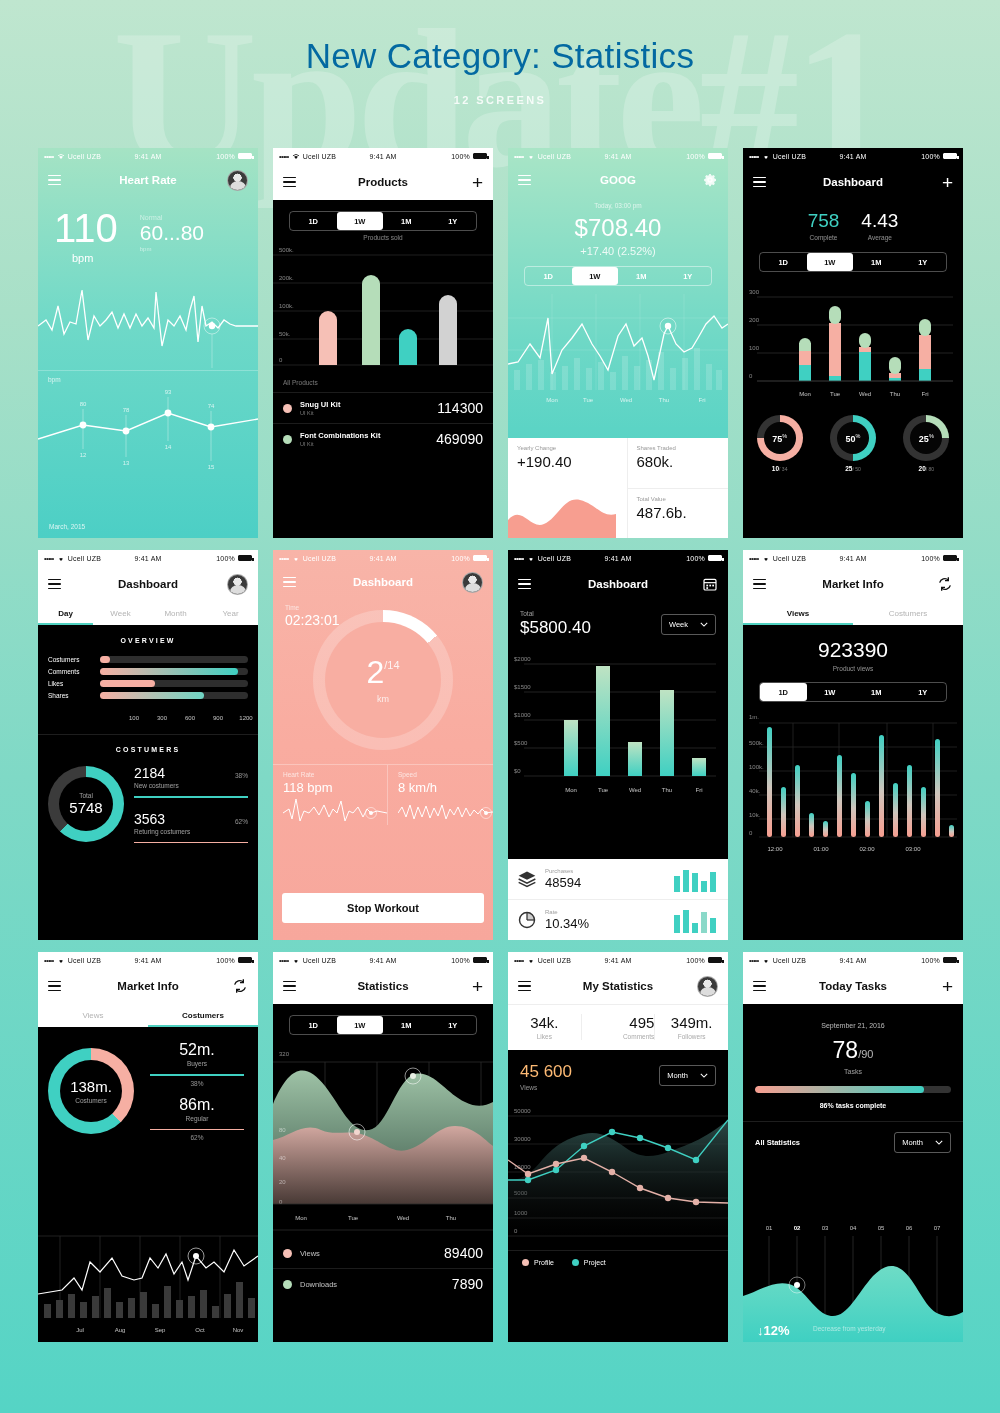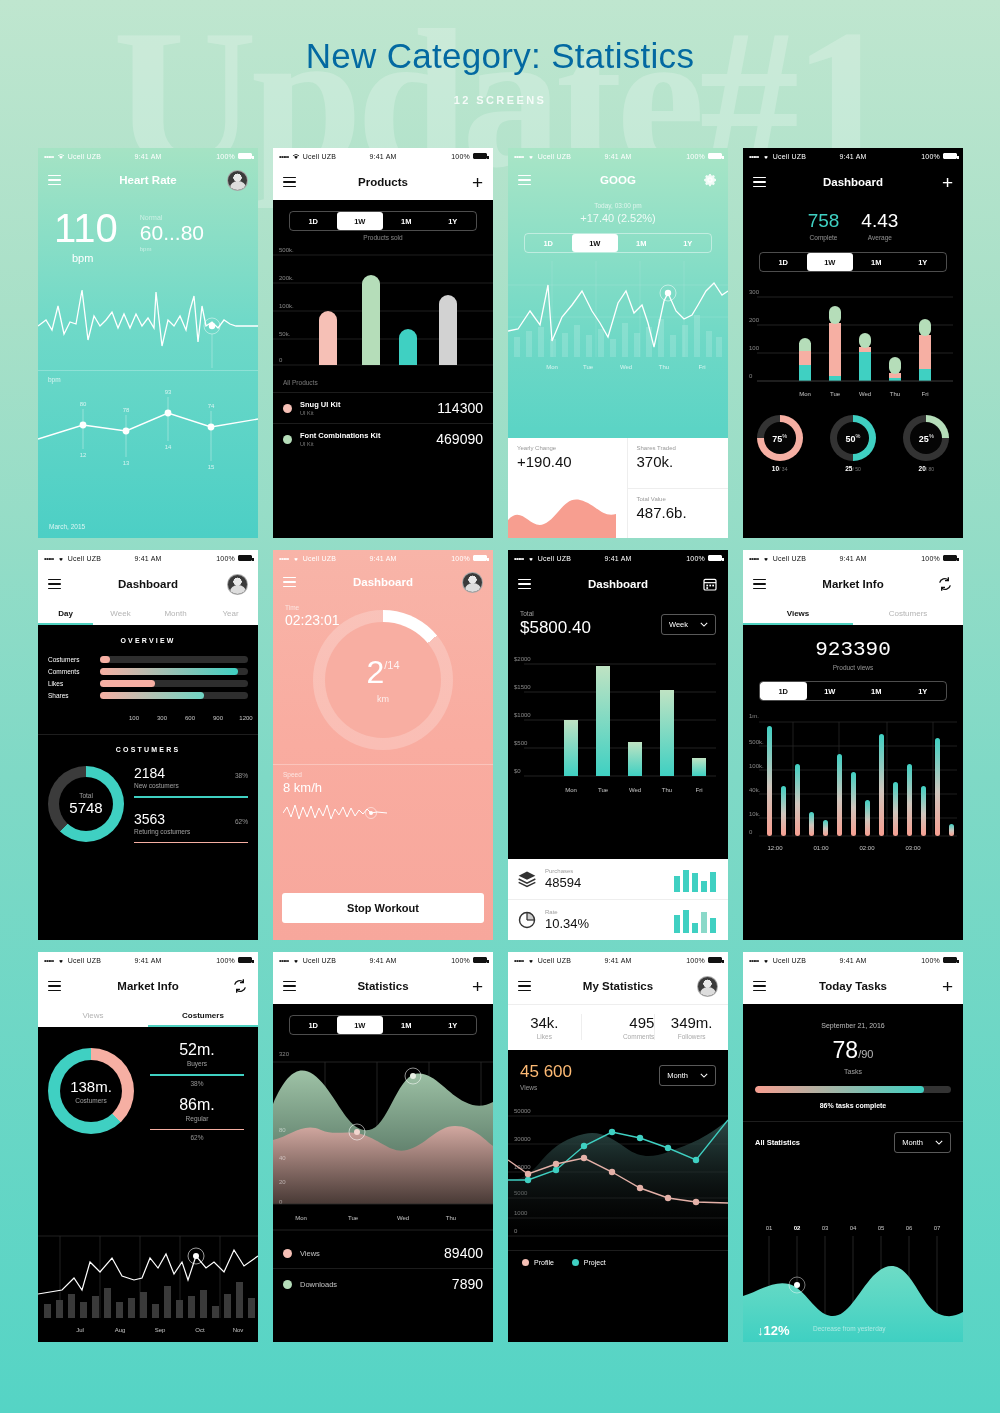--- a/index.html
+++ b/index.html
@@ -318,20 +318,21 @@
             <span></span>
             <span></span>
           </div>
         <div class="title">GOOG</div>
         <svg class="navicon" viewBox="0 0 24 24">
             <path fill="#fff" d="M12 8a4 4 0 1 0 0 8 4 4 0 0 0 0-8Zm0 6a2 2 0 1 1 0-4 2 2 0 0 1 0 4Z"></path>
             <path fill="#fff" d="m21 13.5-.1-1.5.1-1.5-2.2-.6-.6-1.4 1.1-2-2.1-2.1-2 1.1-1.4-.6L13.2 3h-2.4l-.6 2-1.4.6-2-1.1-2.1 2.1 1.1 2-.6 1.4-2 .6.1 1.5-.1 1.5 2 .6.6 1.4-1.1 2 2.1 2.1 2-1.1 1.4.6.6 2h2.4l.6-2 1.4-.6 2 1.1 2.1-2.1-1.1-2 .6-1.4 2-.6Z" opacity=".85"></path>
           </svg>
       </div>
       <div class="center" style="font-size:6.5px;color:rgba(255,255,255,.7);margin-top:6px;">Today, 03:00 pm</div>
+      <div class="center white" style="font-size:24px;font-weight:300;margin-top:5px;">$708.40</div>
       <div class="center" style="font-size:11px;color:rgba(255,255,255,.85);margin-top:3px;">+17.40 (2.52%)</div>
       <div style="margin-top:9px;">
         <div class="seg">
           <div>1D</div>
           <div class="on">1W</div>
           <div>1M</div>
           <div>1Y</div>
         </div>
       </div>
       <svg width="220" height="110" viewBox="0 0 220 110" style="margin-top:8px;">
@@ -376,21 +377,21 @@
         <div class="card" style="border-right:1px solid #eee;">
           <div class="lab">Yearly Change</div>
           <div class="val">+190.40</div>
           <svg width="108" height="48" viewBox="0 0 108 48" style="position:absolute;left:0;bottom:0;">
             <path d="M0,30 C14,14 22,40 36,34 C50,28 56,6 72,10 C88,14 94,28 108,24 L108,48 L0,48 Z" fill="#f79e90"></path>
           </svg>
         </div>
         <div style="flex:1;display:flex;flex-direction:column;">
           <div class="card" style="border-bottom:1px solid #eee;">
             <div class="lab">Shares Traded</div>
-            <div class="val">370k.</div>
+            <div class="val">680k.</div>
           </div>
           <div class="card">
             <div class="lab">Total Value</div>
             <div class="val">487.6b.</div>
           </div>
         </div>
       </div>
     </div>
 
     <div class="phone">
@@ -641,20 +642,29 @@
         <div style="position:absolute;inset:0;border-radius:50%;background:conic-gradient(from 0deg,#fff 0 14%, rgba(255,255,255,.22) 14% 100%);"></div>
         <div style="position:absolute;inset:12px;border-radius:50%;background:#f8aea2;display:flex;flex-direction:column;align-items:center;justify-content:center;">
           <div style="display:flex;align-items:flex-start;">
             <span style="font-size:32px;color:#fff;font-weight:300;line-height:1;">2</span>
             <span style="font-size:11px;color:rgba(255,255,255,.85);margin-top:3px;">/14</span>
           </div>
           <div style="font-size:9px;color:rgba(255,255,255,.8);margin-top:6px;">km</div>
         </div>
       </div>
       <div style="display:flex;border-top:1px solid rgba(255,255,255,.3);margin-top:14px;">
+        <div style="flex:1;padding:6px 0 0 10px;border-right:1px solid rgba(255,255,255,.3);">
+          <div style="font-size:6.5px;color:rgba(255,255,255,.7);">Heart Rate</div>
+          <div style="font-size:13px;color:#fff;margin-top:2px;">118 bpm</div>
+          <svg width="104" height="30" viewBox="0 0 104 30">
+            <polyline fill="none" stroke="#fff" stroke-width="1" points="0,18 6,14 9,24 13,4 17,26 21,16 26,18 31,12 36,20 41,10 46,22 50,14 54,18 58,6 62,26 66,16 70,18 75,12 80,22 84,14 88,18 94,16 104,18"></polyline>
+            <circle cx="88" cy="18" r="5.5" fill="none" stroke="rgba(255,255,255,.5)"></circle>
+              <circle cx="88" cy="18" r="2" fill="#fff"></circle>
+          </svg>
+        </div>
         <div style="flex:1;padding:6px 0 0 10px;">
           <div style="font-size:6.5px;color:rgba(255,255,255,.7);">Speed</div>
           <div style="font-size:13px;color:#fff;margin-top:2px;">8 km/h</div>
           <svg width="104" height="30" viewBox="0 0 104 30">
             <polyline fill="none" stroke="#fff" stroke-width="1" points="0,18 4,12 8,22 12,10 16,24 20,12 24,22 28,11 32,23 36,13 40,21 44,10 48,24 52,14 56,20 60,12 64,22 68,13 72,21 76,15 80,19 84,14 88,18 94,17 104,18"></polyline>
             <circle cx="88" cy="18" r="5.5" fill="none" stroke="rgba(255,255,255,.5)"></circle>
               <circle cx="88" cy="18" r="2" fill="#fff"></circle>
           </svg>
         </div>
       </div>
@@ -805,21 +815,21 @@
           <path d="M4 10a8 8 0 0 1 13-4" fill="none" stroke="#111" stroke-width="2"></path>
           <path d="M20 14a8 8 0 0 1-13 4" fill="none" stroke="#111" stroke-width="2"></path>
           <path d="M17 2v5h-5" fill="none" stroke="#111" stroke-width="2"></path>
           <path d="M7 22v-5h5" fill="none" stroke="#111" stroke-width="2"></path>
         </svg>
       </div>
       <div class="tabs" style="box-shadow:none;">
         <div class="on" style="box-shadow:inset 0 -2px 0 #4fd1c0;">Views</div>
         <div>Costumers</div>
       </div>
-      <div class="center white" style="font-size:21px;margin-top:13px;font-family:Liberation Mono, monospace;">923390</div>
+      <div class="center white" style="font-size:21px;margin-top:13px;">923390</div>
       <div class="center" style="font-size:6.5px;color:rgba(255,255,255,.55);margin-top:3px;">Product views</div>
       <div style="margin-top:10px;">
         <div class="seg dark">
           <div class="on">1D</div>
           <div>1W</div>
           <div>1M</div>
           <div>1Y</div>
         </div>
       </div>
       <svg width="220" height="148" viewBox="0 0 220 148" style="margin-top:7px;">

